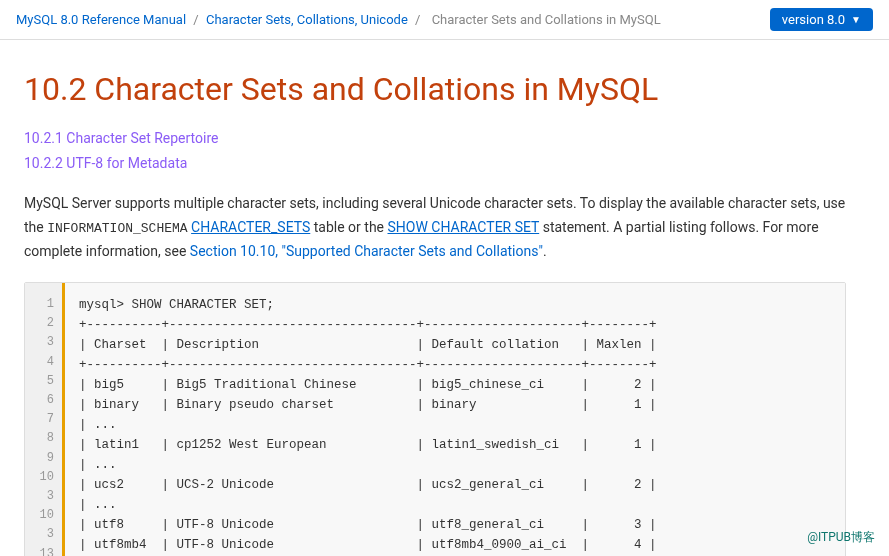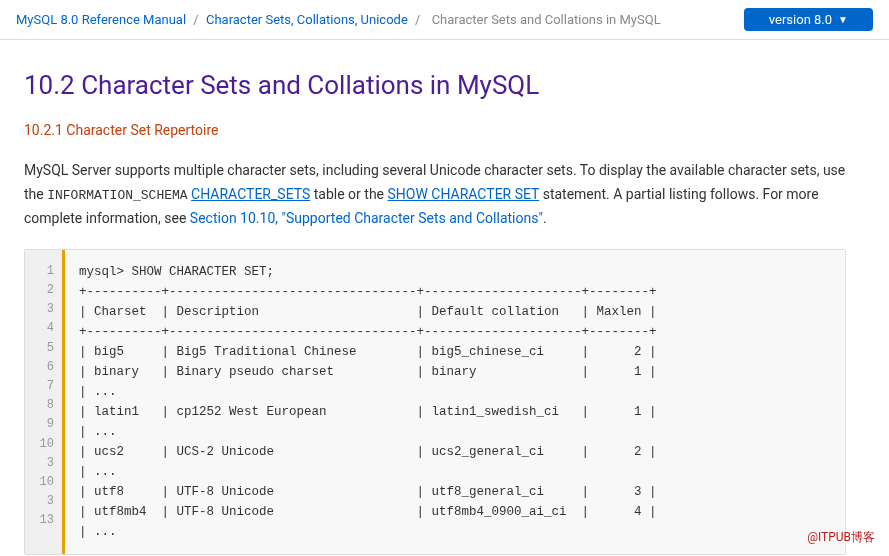--- a/index.html
+++ b/index.html
@@ -26,49 +26,49 @@
       color: #0066cc;
       text-decoration: none;
     }
     .breadcrumb span {
       margin: 0 4px;
       color: #888;
     }
     .version-badge {
       background: #0066cc;
       color: #fff;
-      padding: 4px 25px;
+      padding: 4px 12px;
       border-radius: 4px;
       font-size: 13px;
       display: flex;
       align-items: center;
       gap: 6px;
       cursor: pointer;
     }
     .version-badge .chevron {
       font-size: 10px;
     }
     
     .content {
       padding: 20px 24px 30px 24px;
       max-width: 870px;
     }
     h1 {
-      font-size: 26px;
+      font-size: 32px;
       font-weight: 400;
-      color: #4c1d95;
+      color: #c2410c;
       margin-bottom: 18px;
       margin-top: 10px;
     }
     .toc {
       margin-bottom: 16px;
     }
     .toc a {
       display: block;
-      color: #c2410c;
+      color: #8b5cf6;
       text-decoration: none;
       font-size: 14px;
       line-height: 1.8;
     }
     .description {
       font-size: 14px;
       line-height: 1.7;
       color: #333;
       margin-bottom: 18px;
     }
@@ -122,21 +122,21 @@
       font-size: 12.5px;
       color: #333;
       line-height: 1.6;
       white-space: pre;
     }
     
     .watermark {
       position: fixed;
       bottom: 10px;
       right: 14px;
-      color: #b91c1c;
+      color: #0f766e;
       font-size: 12px;
     }
   </style>
 </head>
 <body>
 
 <div class="topbar">
   <div class="breadcrumb">
     <a>MySQL 8.0 Reference Manual</a>
     <span>/</span>
@@ -148,20 +148,21 @@
     <span>version 8.0</span>
     <span class="chevron">▼</span>
   </div>
 </div>
 
 <div class="content">
   <h1>10.2 Character Sets and Collations in MySQL</h1>
 
   <div class="toc">
     <a>10.2.1 Character Set Repertoire</a>
+    <a>10.2.2 UTF-8 for Metadata</a>
   </div>
 
   <p class="description">
     MySQL Server supports multiple character sets, including several Unicode character sets. To display the available character sets, use the
     <code>INFORMATION_SCHEMA</code>
     <a class="underline">CHARACTER_SETS</a>
     table or the
     <a class="underline">SHOW CHARACTER SET</a>
     statement. A partial listing follows. For more complete information, see
     <a>Section 10.10, "Supported Character Sets and Collations"</a>.

